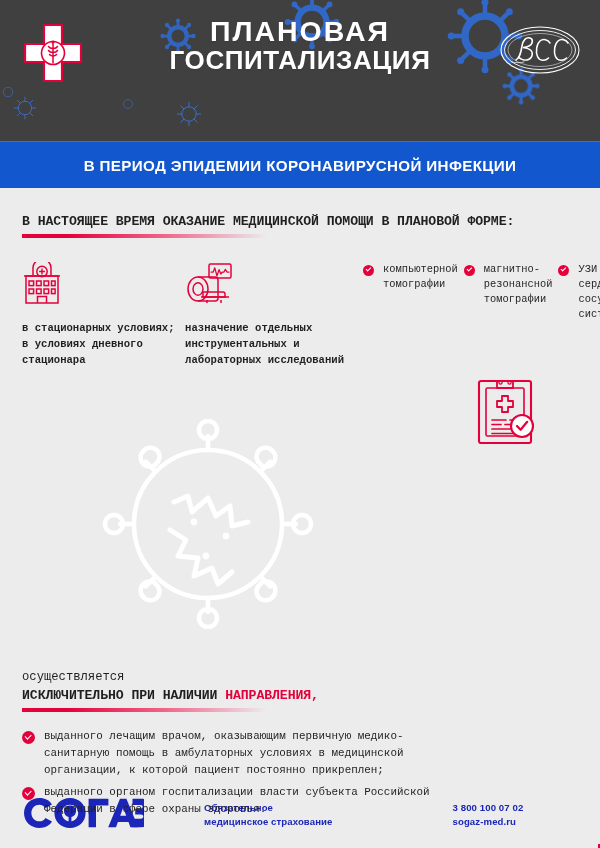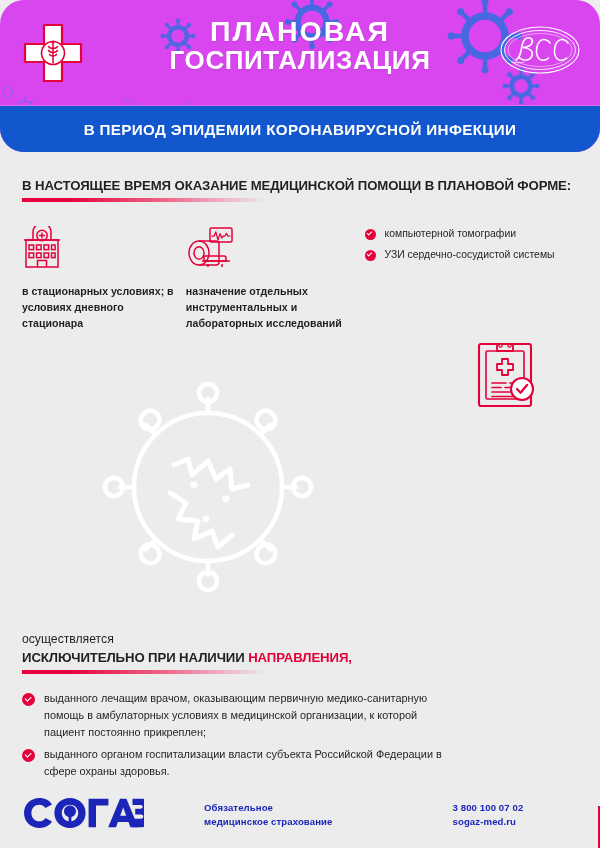--- a/index.html
+++ b/index.html
@@ -8,24 +8,23 @@
     font-family:"Liberation Sans", sans-serif;
     background:#ececed;
     color:#221f20;
     -webkit-font-smoothing:antialiased;
   }
   .poster { position:relative; width:600px; height:848px; overflow:hidden; background:#ececed; }
 
   
   .header {
     position:relative;
-    height:152px;
-    background:#d946ef;
+    height:188px;
+    background:#404040;
     overflow:hidden;
-    border-radius:24px;
   }
   .header .virus-layer { position:absolute; inset:0; pointer-events:none; }
   .header-inner {
     position:relative; z-index:3;
     height:100%;
     display:flex; flex-direction:column; align-items:center;
   }
   .title-row {
     position:relative;
     width:100%;
@@ -59,21 +58,21 @@
     font-weight:700;
     letter-spacing:0.35px;
   }
   .header-rule {
     position:absolute; left:0; right:0; bottom:46px; height:1px;
     background:rgba(255,255,255,.22); z-index:4;
   }
 
   
   .section { position:relative; }
-  .pad { padding-left:22px; padding-right:22px; }
+  .pad { padding-left:22px; padding-right:22px;font-family:Liberation Mono, monospace; }
 
   .sec-head {
     font-size:13.2px;
     font-weight:bold;
     color:#221f20;
     letter-spacing:-0.1px;
     white-space:nowrap;
   }
   .underline {
     height:4px; width:245px; margin-top:5px;
@@ -103,21 +102,21 @@
   
   .sec1 { padding-top:26px; }
   .cols {
     display:flex;
     margin-top:24px;
     gap:0;
   }
   .col { display:flex; gap:9px;flex-direction:column; }
   .col1 { width:165px; }
   .col2 { width:180px; }
-  .col3 { width:215px; flex-direction:column; gap:6px; }
+  .col3 { width:215px; flex-direction:row; gap:6px; }
   .col-text {
     font-size:10.6px;
     font-weight:bold;
     line-height:1.52;
     color:#221f20;
   }
   .li {
     display:flex; gap:9px; align-items:flex-start;
   }
   .li-text {
@@ -401,20 +400,24 @@
         <div class="col-text">назначение отдельных инструментальных и лабораторных исследований</div>
       </div>
 
       <div class="col col3">
         <div class="li">
           <span class="chk"></span>
           <span class="li-text">компьютерной томографии</span>
         </div>
         <div class="li">
           <span class="chk"></span>
+          <span class="li-text">магнитно-резонансной томографии</span>
+        </div>
+        <div class="li">
+          <span class="chk"></span>
           <span class="li-text">УЗИ сердечно-сосудистой системы</span>
         </div>
       </div>
 
     </div>
   </div>
 
   <div class="section sec2 pad">
 
     <svg class="bigvirus" viewBox="0 0 268 268">

